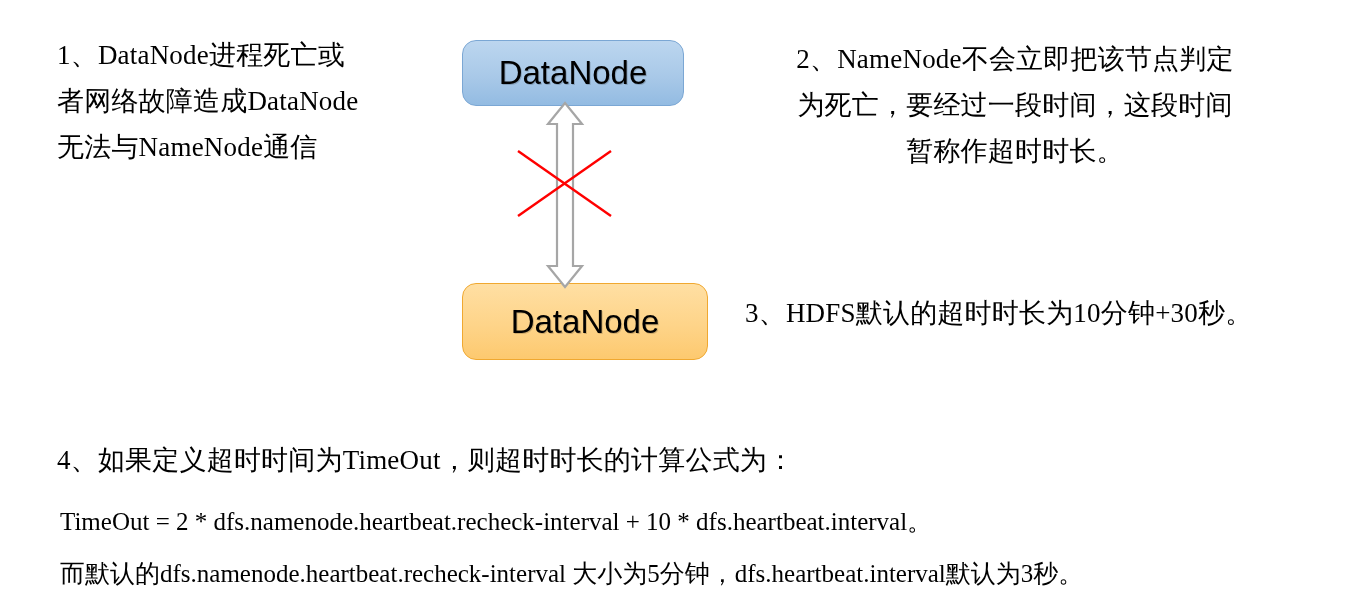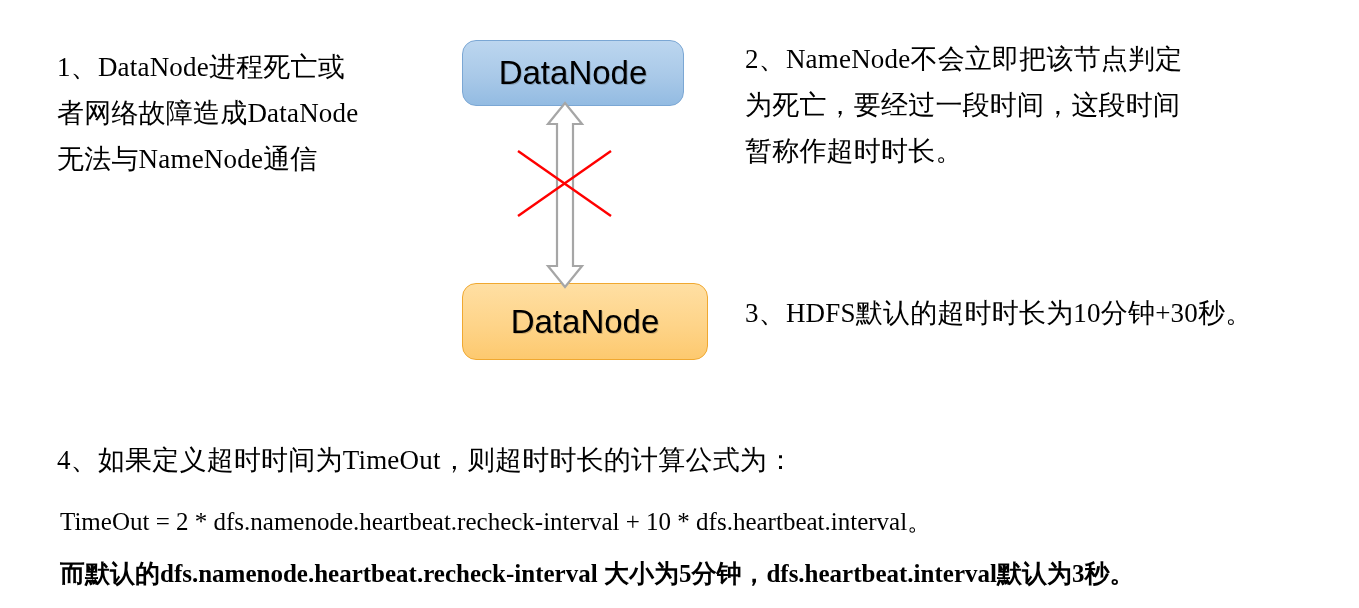--- a/index.html
+++ b/index.html
@@ -30,28 +30,29 @@
     font-family: "Liberation Serif", "DejaVu Serif", serif;
     font-size: 27px;
     line-height: 46px;
     color: #000000;
     white-space: pre-wrap;
     letter-spacing: 0.2px;
   }
 
   #note-1 {
     left: 57px;
-    top: 44px;
+    top: 32px;
     width: 400px;
   }
 
   #note-2 {
     left: 745px;
     top: 36px;
     width: 540px;
+    text-align: center;
   }
 
   #note-3 {
     left: 745px;
     top: 290px;
     width: 600px;
     white-space: nowrap;
   }
 
   #note-4 {
@@ -69,21 +70,20 @@
     line-height: 34px;
     white-space: nowrap;
   }
 
   #formula-line-1 {
     top: 505px;
   }
 
   #formula-line-2 {
     top: 557px;
-    font-weight: bold;
   }
 
   
   .node-box {
     position: absolute;
     box-sizing: border-box;
     display: flex;
     align-items: center;
     justify-content: center;
     font-family: "Liberation Sans", "DejaVu Sans", sans-serif;

